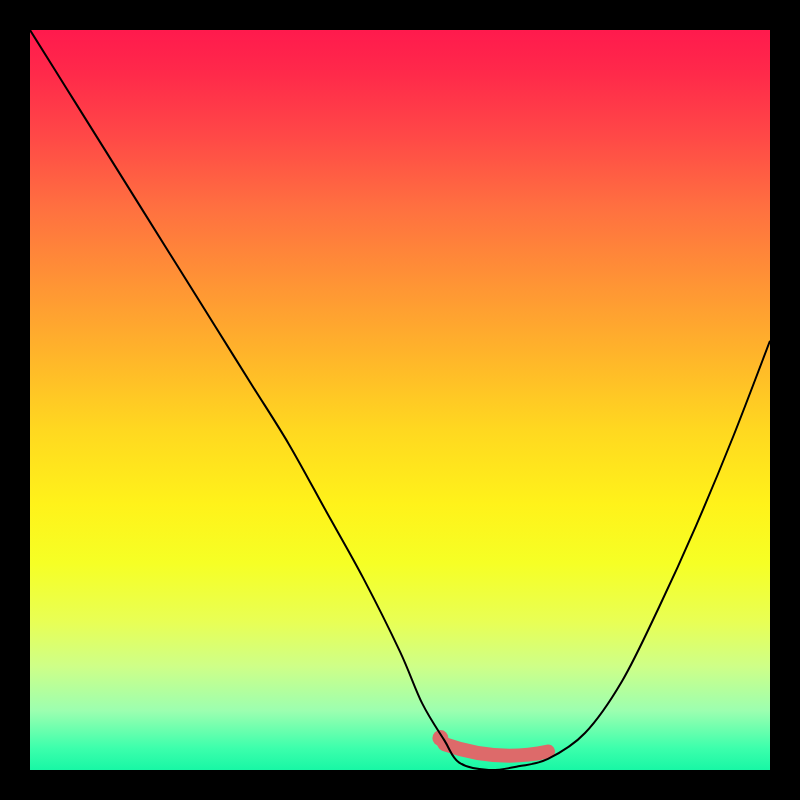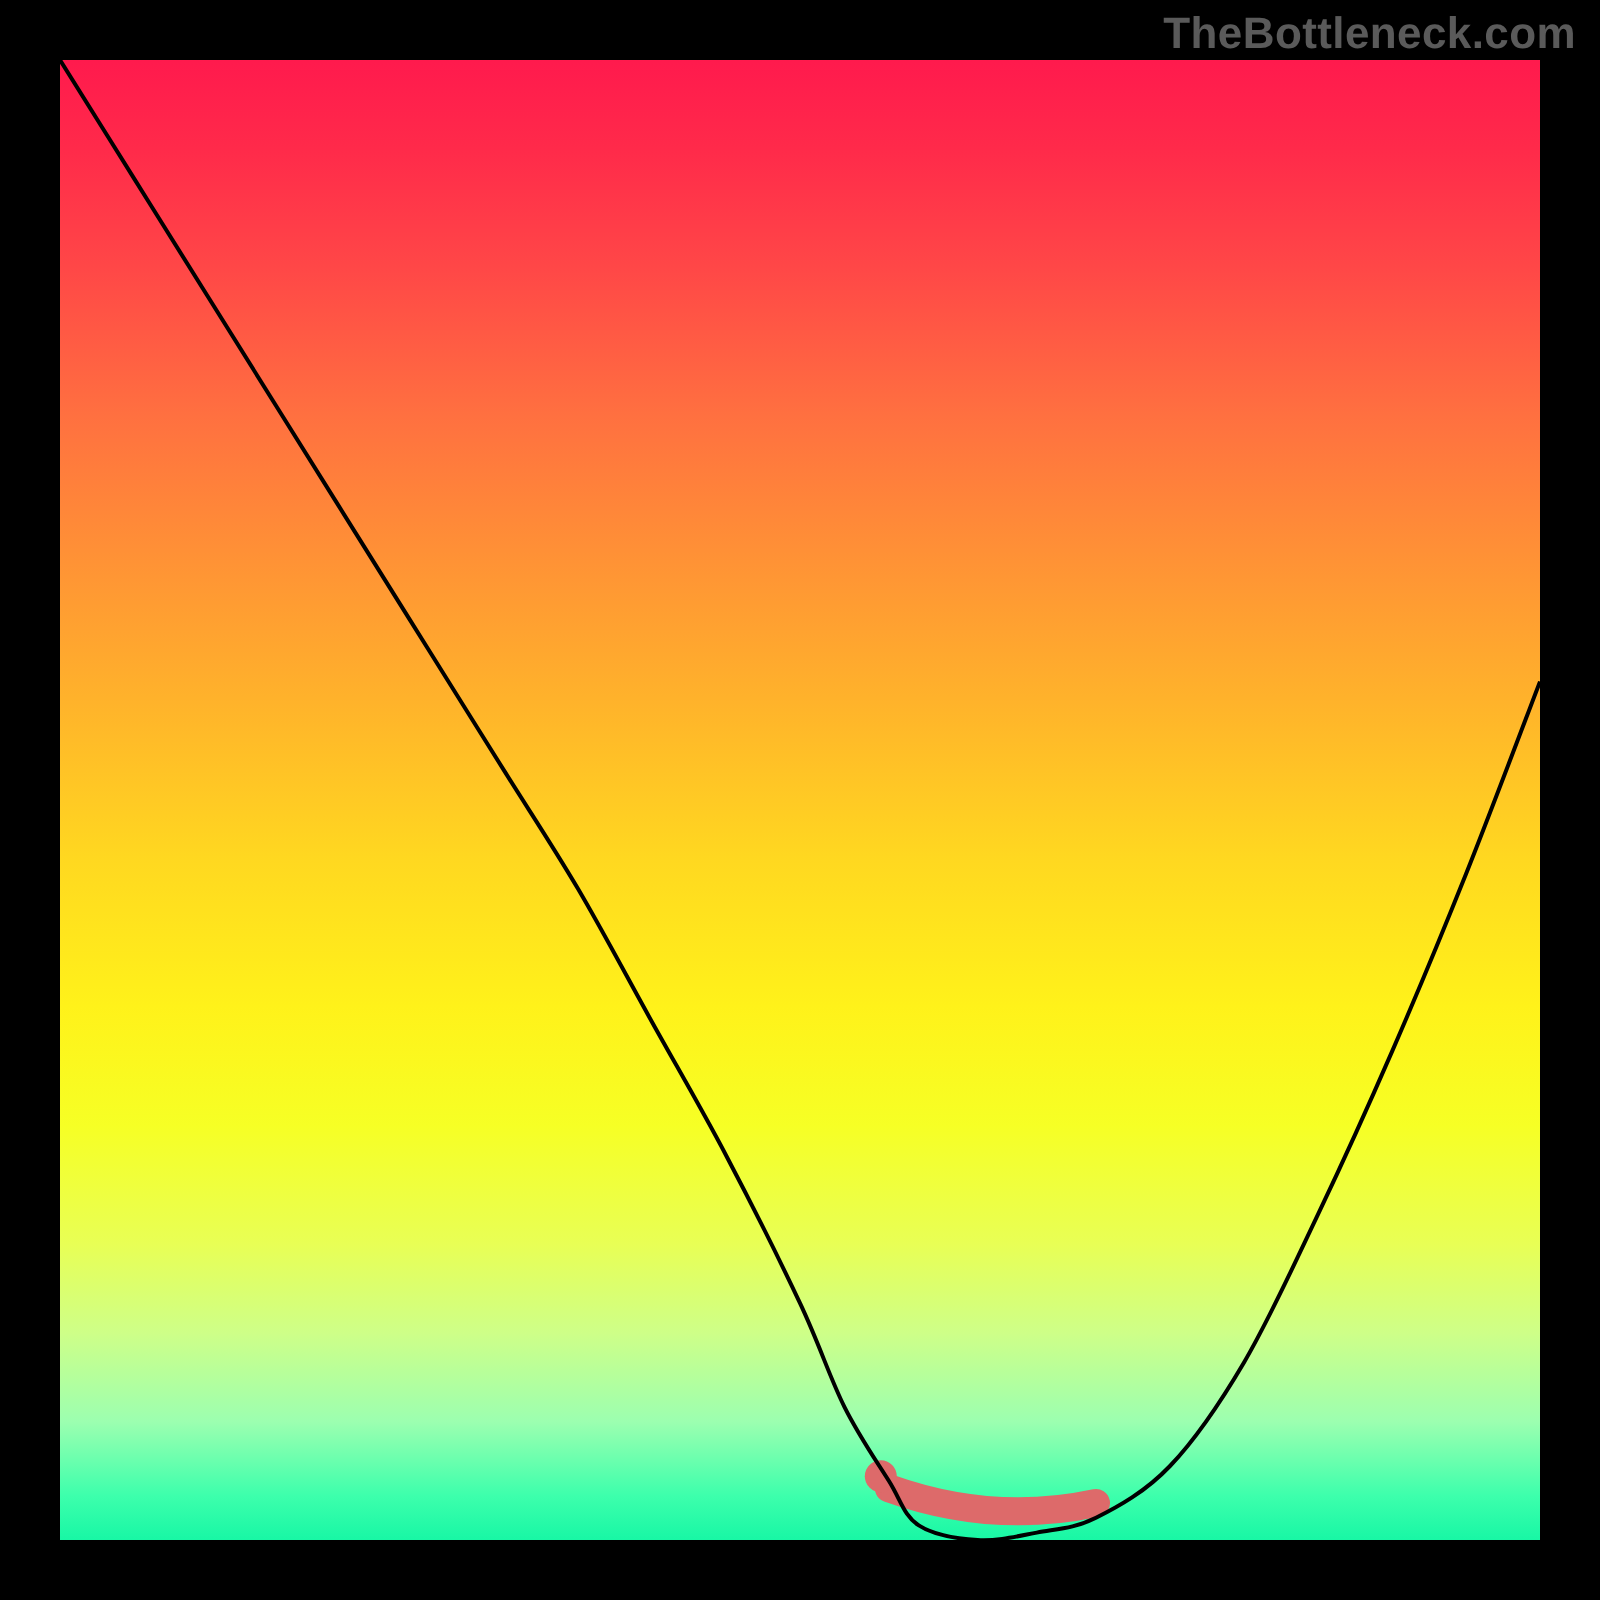--- a/index.html
+++ b/index.html
@@ -72,21 +72,20 @@
     stroke-linejoin: round;
   }
   .marker-dot {
     fill: #dd6a6a;
   }
 </style>
 </head>
 <body>
 
 <div class="frame">
-  <div class="watermark">TheBottleneck.com</div>
 
   <div class="plot-area">
     <div class="gradient-bg"></div>
 
     <svg class="overlay" viewBox="0 0 740 740" preserveAspectRatio="none">
       <path id="marker-band" class="marker-band" d="M 414.40000000000003 714.1 Q 466.20000000000005 732.6 518 721.5"></path>
       <circle id="marker-dot" class="marker-dot" r="8" cx="410.40000000000003" cy="708.1"></circle>
       <path id="main-curve" class="curve-main" d="M 0 0 C 6.166666666666667 9.866666666666655 24.666666666666664 39.4666666666666 37 59.19999999999993 C 49.333333333333336 78.93333333333327 61.666666666666664 98.66666666666663 74 118.39999999999998 C 86.33333333333333 138.13333333333333 98.66666666666667 157.8666666666667 111 177.60000000000002 C 123.33333333333333 197.33333333333334 135.66666666666666 217.06666666666663 148 236.79999999999995 C 160.33333333333334 256.5333333333333 172.66666666666666 276.26666666666665 185 296 C 197.33333333333334 315.73333333333335 209.66666666666666 335.46666666666664 222 355.2 C 234.33333333333334 374.93333333333334 246.66666666666666 393.4333333333333 259 414.4 C 271.3333333333333 435.3666666666667 283.6666666666667 458.8 296 481 C 308.3333333333333 503.2 320.6666666666667 524.1666666666667 333 547.6 C 345.3333333333333 571.0333333333333 360.1333333333333 600.6333333333333 370 621.6 C 379.8666666666667 642.5666666666667 384.80000000000007 658.6 392.20000000000005 673.4 C 399.6 688.1999999999999 408.23333333333335 700.5333333333333 414.40000000000003 710.4 C 420.5666666666667 720.2666666666667 421.8 727.6666666666667 429.2 732.6 C 436.59999999999997 737.5333333333333 448.93333333333334 739.3833333333333 458.8 740 C 468.6666666666667 740.6166666666667 478.53333333333336 738.15 488.40000000000003 736.3 C 498.2666666666667 734.4499999999999 506.9 734.4499999999999 518 728.9 C 529.1 723.35 542.6666666666666 715.95 555 703 C 567.3333333333334 690.05 579.6666666666666 672.1666666666667 592 651.2 C 604.3333333333334 630.2333333333333 616.6666666666666 603.1 629 577.2 C 641.3333333333334 551.3000000000001 653.6666666666666 524.1666666666666 666 495.79999999999995 C 678.3333333333334 467.4333333333333 690.6666666666666 437.8333333333333 703 407 C 715.3333333333334 376.1666666666667 733.8333333333334 326.83333333333337 740 310.8"></path>
     </svg>
   </div>

